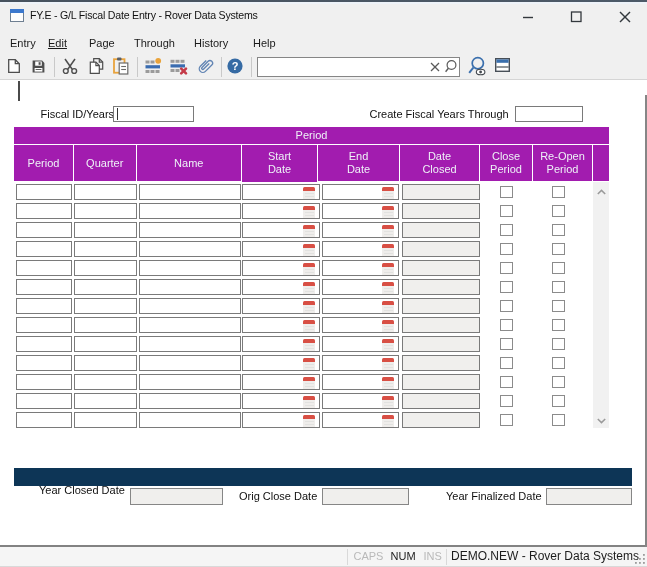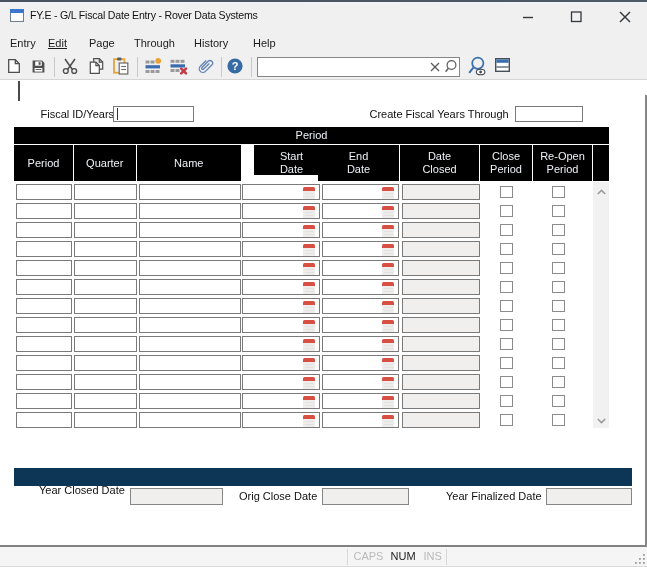--- a/index.html
+++ b/index.html
@@ -12,21 +12,21 @@
 #tbline { left:0; top:79px; width:647px; height:1px; background:#d5d5d5; }
 #title { left:30px; top:9px; font-size:10.6px; color:#121212; letter-spacing:-0.22px; }
 #winicon { left:9.5px; top:8.5px; width:14px; height:13px; border:1px solid #6e7f91; background:#fdfdfd; }
 #winicon .bar { position:absolute; left:-1px; top:-1px; width:14px; height:4px; background:#3b78cd; }
 #menubar span { position:absolute; top:37px; font-size:11px; color:#1b1b1b; }
 .sep { position:absolute; top:57px; width:1px; height:20px; background:#c9c9c9; }
 #searchbox { left:257px; top:57px; width:203px; height:20px; background:#fff; border:1px solid #868686; }
 #caret { left:18px; top:81px; width:1.6px; height:20px; background:#4a4a4a; }
 .lbl { position:absolute; font-size:11px; color:#101010; white-space:nowrap; }
 .inp { position:absolute; height:18px; background:#fff; border:1px solid #7a7a7a; }
-.hdr { position:absolute; background:#000000; color:#eef2f7; font-size:11px; text-align:center; }
+.hdr { position:absolute; background:#a21caf; color:#eef2f7; font-size:11px; text-align:center; }
 .cell { position:absolute; height:16.5px; background:#fff; border:1px solid #7a7a7a; }
 .cell.dis { background:#f0efed; }
 .chk { position:absolute; width:12.5px; height:12.5px; background:#fff; border:1px solid #8b8b8b; }
 .cal { position:absolute; right:4px; top:2px; width:11.5px; height:12.5px; }
 .calt { width:11.5px; height:4.5px; background:#d84f44; border-radius:1.5px 1.5px 0 0; }
 .calb { width:11.5px; height:8px; background:#efedeb; position:relative; }
 .calb .l1 { position:absolute; left:1.5px; top:2px; width:9px; height:1px; background:#e2e2e0; }
 .calb .l2 { position:absolute; left:1.5px; top:5px; width:9px; height:1px; background:#e2e2e0; }
 #sbar { left:593px; top:181.5px; width:16px; height:246.5px; background:#f1f1f1; }
 #navybar { left:14px; top:468px; width:618px; height:18px; background:#0d3556; }
@@ -162,21 +162,21 @@
  <div class="lbl" style="left:40.5px;top:107.5px;">Fiscal ID/Years</div>
  <div class="inp" style="left:113px;top:106px;width:81px;height:16px;"></div>
  <div class="abs" style="left:116.7px;top:108px;width:1.4px;height:12px;background:#333;"></div>
  <div class="lbl" style="left:369.5px;top:107.5px;">Create Fiscal Years Through</div>
  <div class="inp" style="left:514.5px;top:106px;width:68.5px;height:16px;"></div>
 
  <div class="hdr" style="left:14px;top:127px;width:595px;height:16.5px;line-height:16.5px;">Period</div>
  <div class="hdr" style="left:14px;top:144.5px;width:59px;height:36.5px;line-height:36.5px;">Period</div>
  <div class="hdr" style="left:74px;top:144.5px;width:61.5px;height:36.5px;line-height:36.5px;">Quarter</div>
  <div class="hdr" style="left:136.5px;top:144.5px;width:104.5px;height:36.5px;line-height:36.5px;">Name</div>
- <div class="hdr" style="left:254px;top:144.5px;width:75px;height:30px;padding-top:5px;line-height:13px;">Start<br>Date</div>
+ <div class="hdr" style="left:242px;top:144.5px;width:75px;height:37px;padding-top:5px;line-height:13px;">Start<br>Date</div>
  <div class="hdr" style="left:318px;top:144.5px;width:81px;height:36.5px;padding-top:5px;line-height:13px;">End<br>Date</div>
  <div class="hdr" style="left:400px;top:144.5px;width:79px;height:36.5px;padding-top:5px;line-height:13px;">Date<br>Closed</div>
  <div class="hdr" style="left:480px;top:144.5px;width:52px;height:36.5px;padding-top:5px;line-height:13px;">Close<br>Period</div>
  <div class="hdr" style="left:533px;top:144.5px;width:59px;height:36.5px;padding-top:5px;line-height:13px;">Re-Open<br>Period</div>
  <div class="hdr" style="left:593px;top:144.5px;width:16px;height:36.5px;"></div>
 
 <div class="cell" style="left:15.5px;top:183.5px;width:56.5px;"></div>
     <div class="cell" style="left:74px;top:183.5px;width:63px;"></div>
     <div class="cell" style="left:139px;top:183.5px;width:101.5px;"></div>
     <div class="cell" style="left:241.5px;top:183.5px;width:78px;">
@@ -506,20 +506,21 @@
  <div class="lbl" style="left:446px;top:490px;">Year Finalized Date</div>
  <div class="gbox" style="left:546px;top:488px;width:86px;"></div>
 
  <div class="abs" id="stline"></div>
  <div class="abs" id="status">
   <div class="vs" style="left:347px;"></div>
   <span class="g" style="position:absolute;left:353.5px;top:3px;font-size:11px;">CAPS</span>
   <span style="position:absolute;left:390.5px;top:3px;font-size:11px;">NUM</span>
   <span class="g" style="position:absolute;left:423.5px;top:3px;font-size:11px;">INS</span>
   <div class="vs" style="left:445.5px;"></div>
+  <span style="position:absolute;left:451px;top:2.5px;white-space:nowrap;">DEMO.NEW - Rover Data Systems</span>
   <svg style="position:absolute;left:634px;top:6px;" width="13" height="13" viewBox="0 0 13 13">
    <g fill="#9c9c9c">
           <rect x="9" y="1" width="1.8" height="1.8"></rect>
           <rect x="9" y="5" width="1.8" height="1.8"></rect>
           <rect x="5" y="5" width="1.8" height="1.8"></rect>
           <rect x="9" y="9" width="1.8" height="1.8"></rect>
           <rect x="5" y="9" width="1.8" height="1.8"></rect>
           <rect x="1" y="9" width="1.8" height="1.8"></rect>
         </g>
   </svg>

